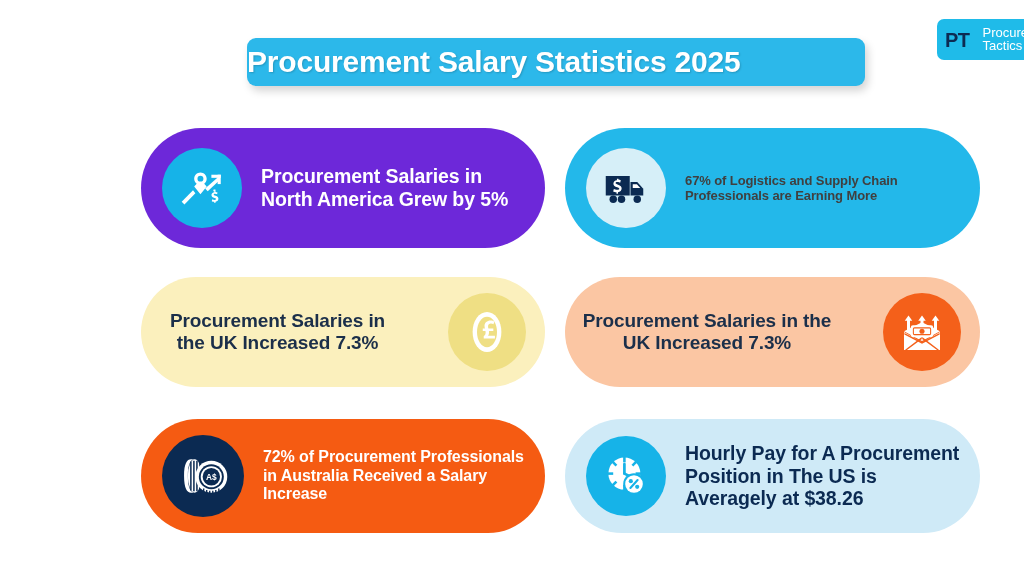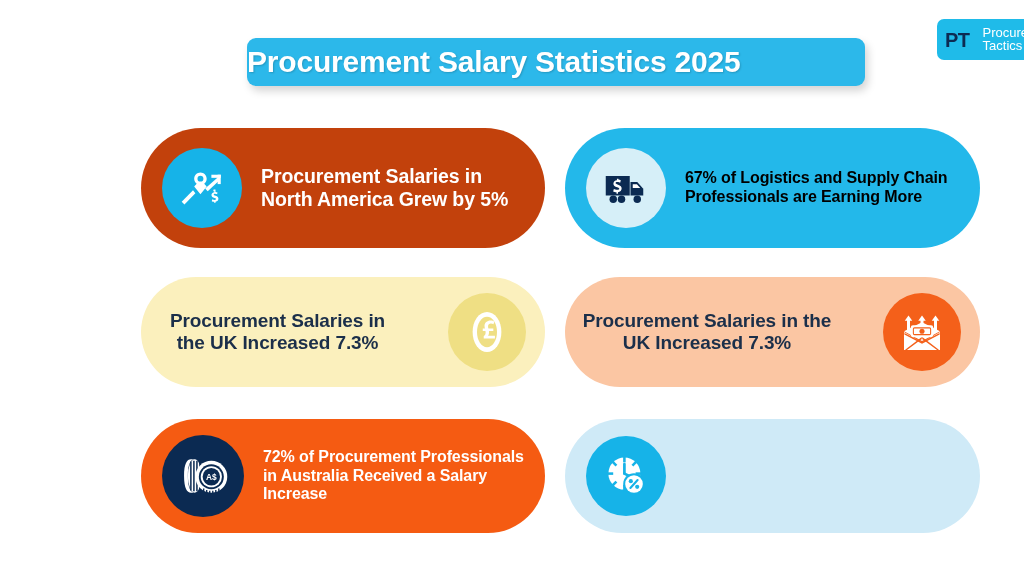--- a/index.html
+++ b/index.html
@@ -59,27 +59,27 @@
   
   .card.icon-left .icon-wrap{margin-left:21px;}
   .card.icon-left .card-text{margin-left:19px;margin-right:16px;text-align:left;}
   .card.icon-right{justify-content:space-between;}
   .card.icon-right .card-text{
     flex:1 1 auto;text-align:center;padding-left:14px;padding-right:4px;
   }
   .card.icon-right .icon-wrap{margin-right:19px;}
 
   
-  .c1{background:#c2410c;}
+  .c1{background:#6d28d9;}
   .c1 .icon-wrap{width:80px;height:80px;background:#16b3e8;}
   .c1 .card-text{color:#ffffff;font-size:19.5px;}
 
   .c2{background:#23b8ea;}
   .c2 .icon-wrap{width:80px;height:80px;background:#d6eff8;}
-  .c2 .card-text{color:#000000;font-size:16px;}
+  .c2 .card-text{color:#404040;font-size:13px;}
 
   .c3{background:#fbf0bd;}
   .c3 .icon-wrap{width:78px;height:78px;background:#efdf84;}
   .c3 .card-text{color:#1b2f4a;font-size:19px;}
 
   .c4{background:#fbc6a3;}
   .c4 .icon-wrap{width:78px;height:78px;background:#f4601a;}
   .c4 .card-text{color:#1b2f4a;font-size:19px;}
 
   .c5{background:#f55b12;}
@@ -226,15 +226,16 @@
         </g>
         <circle cx="40" cy="40" r="13.5" fill="#16b3e8"></circle>
         <circle cx="40" cy="40" r="11" fill="#ffffff"></circle>
         <g stroke="#16b3e8" stroke-width="2.6" stroke-linecap="round">
           <line x1="35.5" y1="45" x2="44.5" y2="35"></line>
         </g>
         <circle cx="36" cy="36.5" r="2.6" fill="#16b3e8"></circle>
         <circle cx="44" cy="43.5" r="2.6" fill="#16b3e8"></circle>
       </svg>
     </div>
+    <div class="card-text">Hourly Pay for A Procurement Position in The US is Averagely at $38.26</div>
   </div>
 
 </div>
 
 </body></html>

